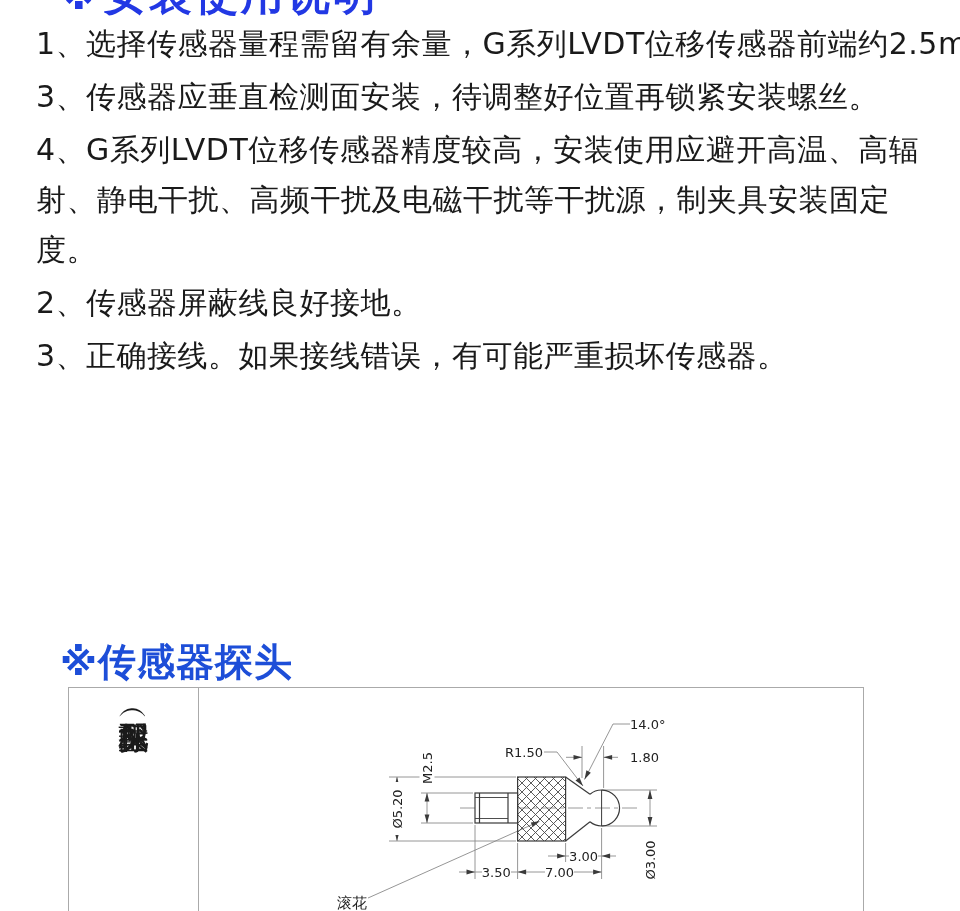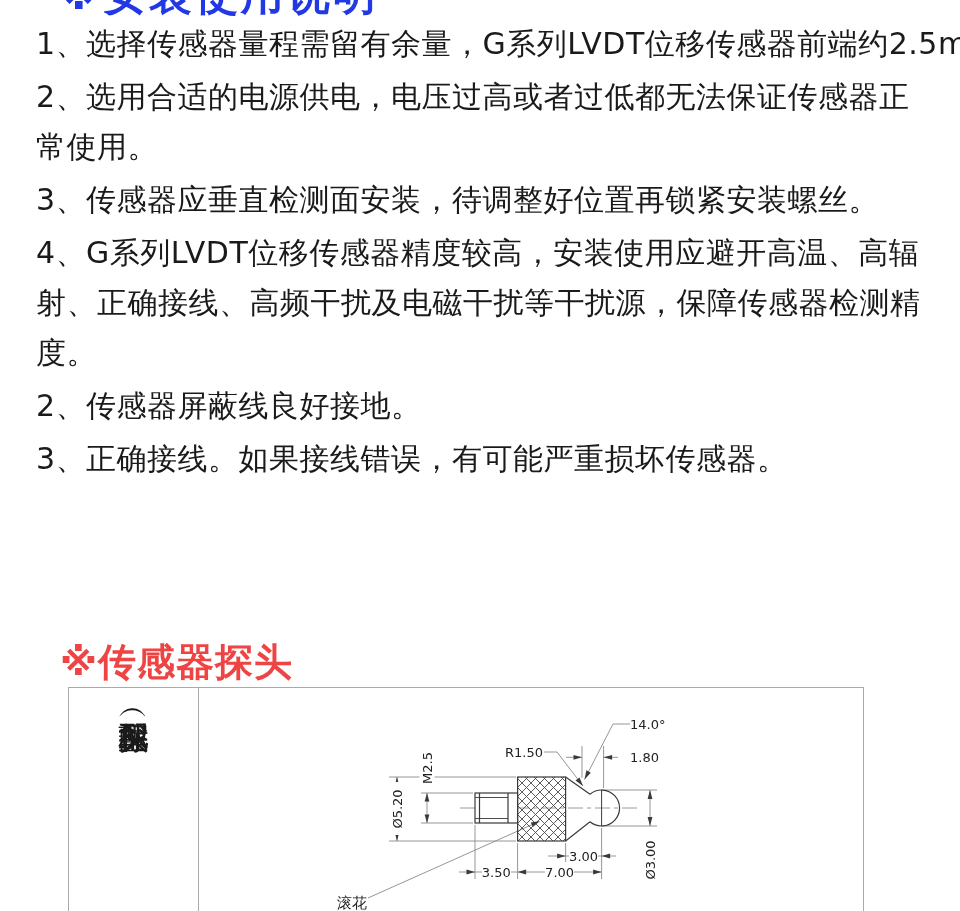--- a/index.html
+++ b/index.html
@@ -16,21 +16,21 @@
     position:absolute;top:19px;left:36px;width:915px;
   }
   .para{margin:0 0 3px 0;padding:0;}
   .line{
     height:50px;line-height:50px;font-size:30px;letter-spacing:0.5px;
     white-space:nowrap;color:#1a1a1a;
   }
   .h2{
     position:absolute;top:643px;left:60px;margin:0;
     font-size:38px;line-height:1;font-weight:bold;letter-spacing:1px;
-    color:#ef4444;white-space:nowrap;
+    color:#1d4ed8;white-space:nowrap;
   }
   .probe-table{
     position:absolute;top:687px;left:68px;width:796px;height:260px;
     border-top:1px solid #aaa;border-left:1px solid #aaa;border-right:1px solid #aaa;
     display:flex;box-sizing:border-box;background:#fff;
   }
   .label-cell{
     width:130px;flex:0 0 130px;border-right:1px solid #aaa;box-sizing:border-box;
     display:flex;justify-content:center;align-items:flex-start;padding-top:11px;
   }
@@ -51,29 +51,25 @@
 
 <div class="page">
 
   <h1 class="h1">※安装使用说明</h1>
 
   <div class="instructions">
     <div class="para">
       <div class="line">1、选择传感器量程需留有余量，G系列LVDT位移传感器前端约2.5mm</div>
     </div>
     <div class="para">
-      <div class="line">2、选用合适的电源供电，电压过高或者过低都无法保证传感器正</div>
-      <div class="line">常使用。</div>
-    </div>
-    <div class="para">
       <div class="line">3、传感器应垂直检测面安装，待调整好位置再锁紧安装螺丝。</div>
     </div>
     <div class="para">
       <div class="line">4、G系列LVDT位移传感器精度较高，安装使用应避开高温、高辐</div>
-      <div class="line">射、正确接线、高频干扰及电磁干扰等干扰源，保障传感器检测精</div>
+      <div class="line">射、静电干扰、高频干扰及电磁干扰等干扰源，制夹具安装固定</div>
       <div class="line">度。</div>
     </div>
     <div class="para">
       <div class="line">2、传感器屏蔽线良好接地。</div>
     </div>
     <div class="para">
       <div class="line">3、正确接线。如果接线错误，有可能严重损坏传感器。</div>
     </div>
   </div>
 

